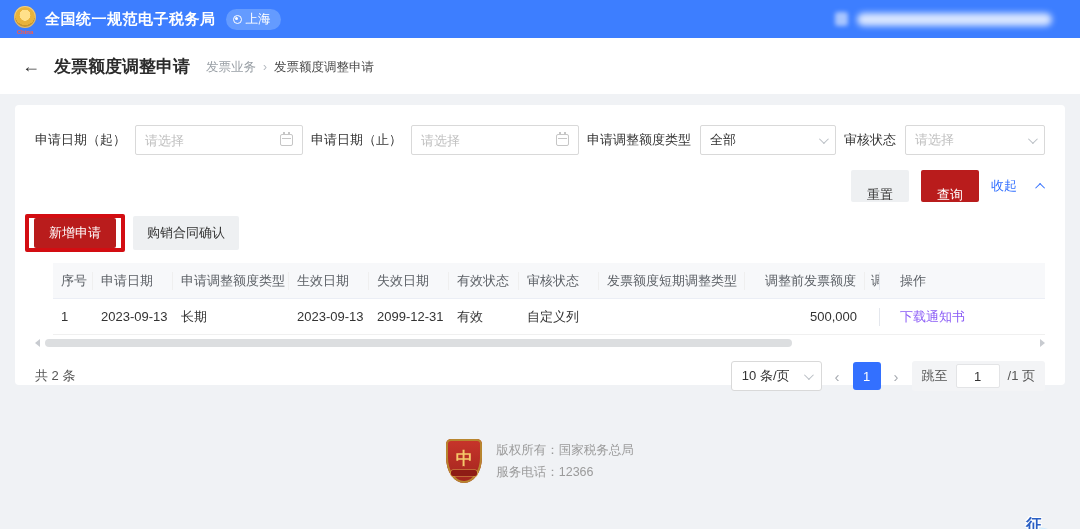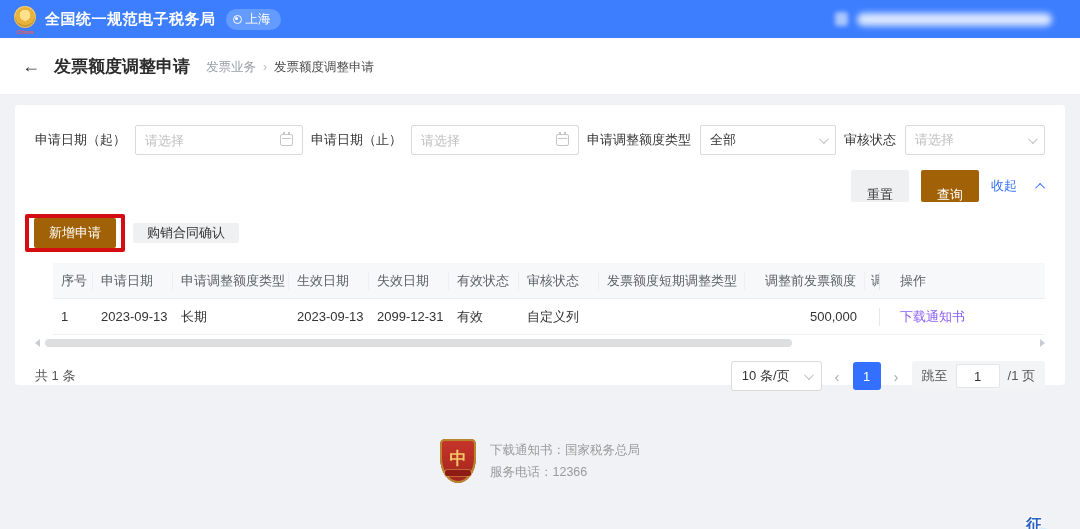--- a/index.html
+++ b/index.html
@@ -54,30 +54,30 @@
   .sel-status { width:140px; }
   .sel-value { color:#333; }
   .sel-placeholder { color:#bfbfbf; }
   .caret-down { width:7px; height:7px; border-right:1.4px solid #b9bec4; border-bottom:1.4px solid #b9bec4;
     transform:rotate(45deg) translateY(-2px); margin-left:8px; }
 
   
   .btn-row { display:flex; justify-content:flex-end; align-items:center; gap:12px; margin-top:15px; }
   .btn { height:28px; border:none; border-radius:2px; font-size:13px; padding:16px 16px; cursor:pointer; font-family:inherit; }
   .btn-gray { background:#eef0f2; color:#333; }
-  .btn-blue { background:#a16207; color:#fff; }
+  .btn-blue { background:#b91c1c; color:#fff; }
   .collapse-link { display:flex; align-items:center; gap:21px; color:#3370ff; font-size:13px; cursor:pointer; }
   .caret-up { width:7px; height:7px; border-left:1.5px solid #3370ff; border-top:1.5px solid #3370ff;
     transform:rotate(45deg) translateY(2px); }
 
   
   .tool-row { display:flex; align-items:center; margin-top:9px; height:44px; }
   .red-box { border:4px solid #d30d12; border-radius:2px; padding:0 5px; margin-left:-10px; display:inline-block; }
   .btn-add { height:30px; padding:0 15px; font-size:13px; }
-  .btn-contract { height:20px; padding:0 14px; margin-left:8px; }
+  .btn-contract { height:34px; padding:0 14px; margin-left:8px; }
   .btn-custom { height:30px; padding:0 14px; margin-left:auto; background:#fff; border:1px solid #d9d9d9; color:#333; }
 
   
   .tbl { margin-top:8px; font-size:13px;margin-left:18px; }
   .tr { display:flex; align-items:center; height:36px; }
   .thead { background:#f7f8fa; color:#5c6066; border-bottom:1px solid #ebeef5; }
   .trow { color:#333; border-bottom:1px solid #f0f0f0; background:#fff; }
   .td { padding:0 8px; white-space:nowrap; overflow:hidden; }
   .c0{width:40px;} .c1{width:80px;} .c2{width:116px;} .c3{width:80px;} .c4{width:80px;}
   .c5{width:70px;} .c6{width:80px;} .c7{width:146px;} .c8{width:120px; text-align:right;}
@@ -231,21 +231,21 @@
         </div>
       </div>
 
       <div class="hscroll">
         <span class="hs-arrow hs-left"></span>
         <div class="hs-thumb"></div>
         <span class="hs-arrow hs-right"></span>
       </div>
 
       <div class="pager">
-        <span>共 1 条</span>
+        <span>共 2 条</span>
         <div class="pg-right">
           <div class="size-select">
             <span>10 条/页</span>
             <span class="caret-down"></span>
           </div>
           <span class="pg-arrow">‹</span>
           <span class="pg-num">1</span>
           <span class="pg-arrow">›</span>
           <div class="jump">
             <span>跳至</span>
@@ -255,21 +255,21 @@
         </div>
       </div>
     </div>
 
     <div class="footer">
       <div class="shield">
         <span class="shield-mark">中</span>
         <span class="shield-band"></span>
       </div>
       <div class="foot-text">
-        <div>下载通知书：国家税务总局</div>
+        <div>版权所有：国家税务总局</div>
         <div>服务电话：12366</div>
       </div>
     </div>
 
     <div class="mascot">
       <div class="m-circle"></div>
 
       <span class="m-char mc0">征</span>
 
     </div>

